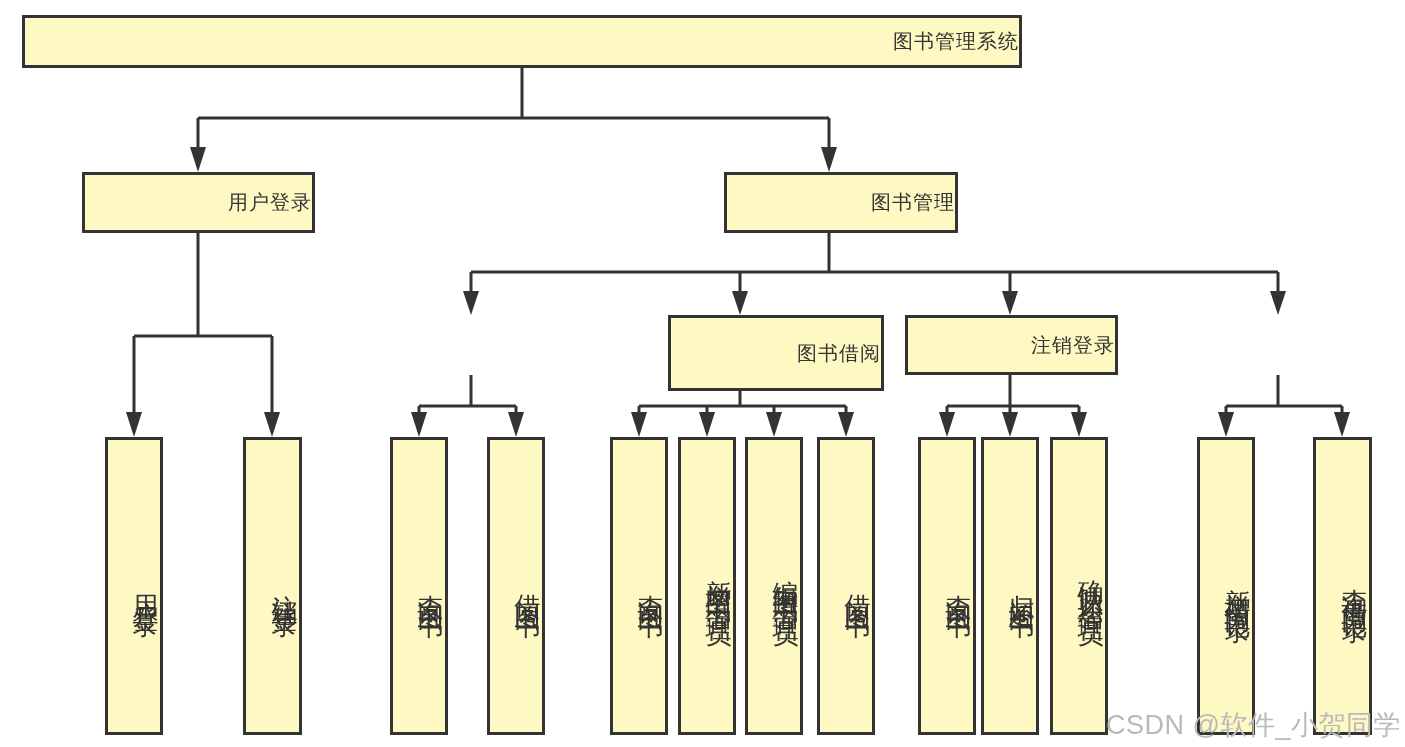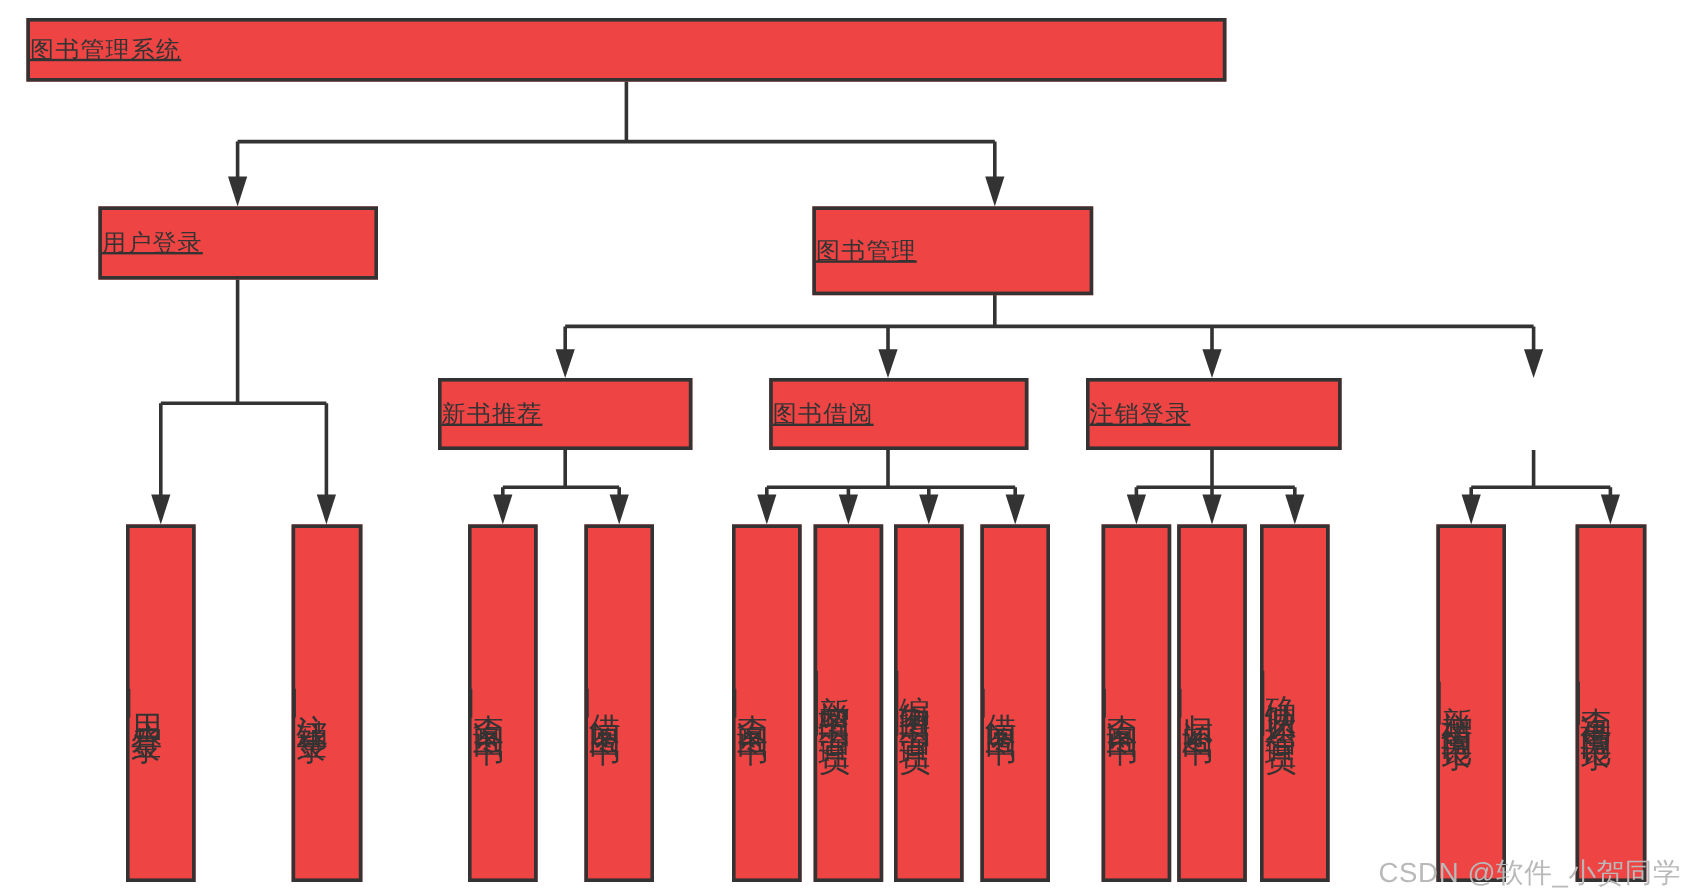--- a/index.html
+++ b/index.html
@@ -7,42 +7,41 @@
   body {
     width: 1405px; height: 747px;
     position: relative; overflow: hidden;
     font-family: "Liberation Sans", sans-serif;
     color: #333333;
   }
   .canvas { position: absolute; inset: 0; }
   svg.connectors { position: absolute; left: 0; top: 0; z-index: 1; }
   .node {
     position: absolute;
-    background: #ef4444;
+    background: #fef9c3;
     border: 3px solid #333333;
-    display: flex; align-items: center; justify-content: flex-start;
+    display: flex; align-items: center; justify-content: flex-end;
     z-index: 2;
-    text-decoration: underline;
   }
   .node.h .lbl {
     font-size: 20px;
     letter-spacing: 1px;
     white-space: nowrap;
   }
   .node.v .lbl {
     writing-mode: vertical-rl;
     text-orientation: mixed;
     font-size: 26px;
     letter-spacing: 6px;
     line-height: 1.1;
   }
   .watermark {
     position: absolute;
     right: 4px; bottom: 4px;
-    font-size: 23px;
+    font-size: 27px;
     color: #b9b9b9;
     z-index: 10;
     white-space: nowrap;
     letter-spacing: 0.5px;
   }
 </style>
 </head>
 <body>
 
 <div class="canvas">
@@ -87,28 +86,25 @@
     </g>
   </svg>
 
   <div class="node h" style="left:22px; top:15px; width:1000px; height:53px">
     <span class="lbl">图书管理系统</span>
   </div>
 
   <div class="node h" style="left:82px; top:172px; width:233px; height:61px">
     <span class="lbl">用户登录</span>
   </div>
-  <div class="node h" style="left:677px; top:172px; width:234px; height:74px">
+  <div class="node h" style="left:724px; top:172px; width:234px; height:61px">
     <span class="lbl">图书管理</span>
   </div>
 
-  <div class="node h" style="left:365px; top:315px; width:212px; height:60px">
-    <span class="lbl">新书推荐</span>
-  </div>
-  <div class="node h" style="left:641px; top:315px; width:216px; height:60px">
+  <div class="node h" style="left:668px; top:315px; width:216px; height:76px">
     <span class="lbl">图书借阅</span>
   </div>
   <div class="node h" style="left:905px; top:315px; width:213px; height:60px">
     <span class="lbl">注销登录</span>
   </div>
 
   <div class="node v" style="left:105px; top:437px; width:58px; height:298px">
     <span class="lbl">用户登录</span>
   </div>
   <div class="node v" style="left:243px; top:437px; width:59px; height:298px">

